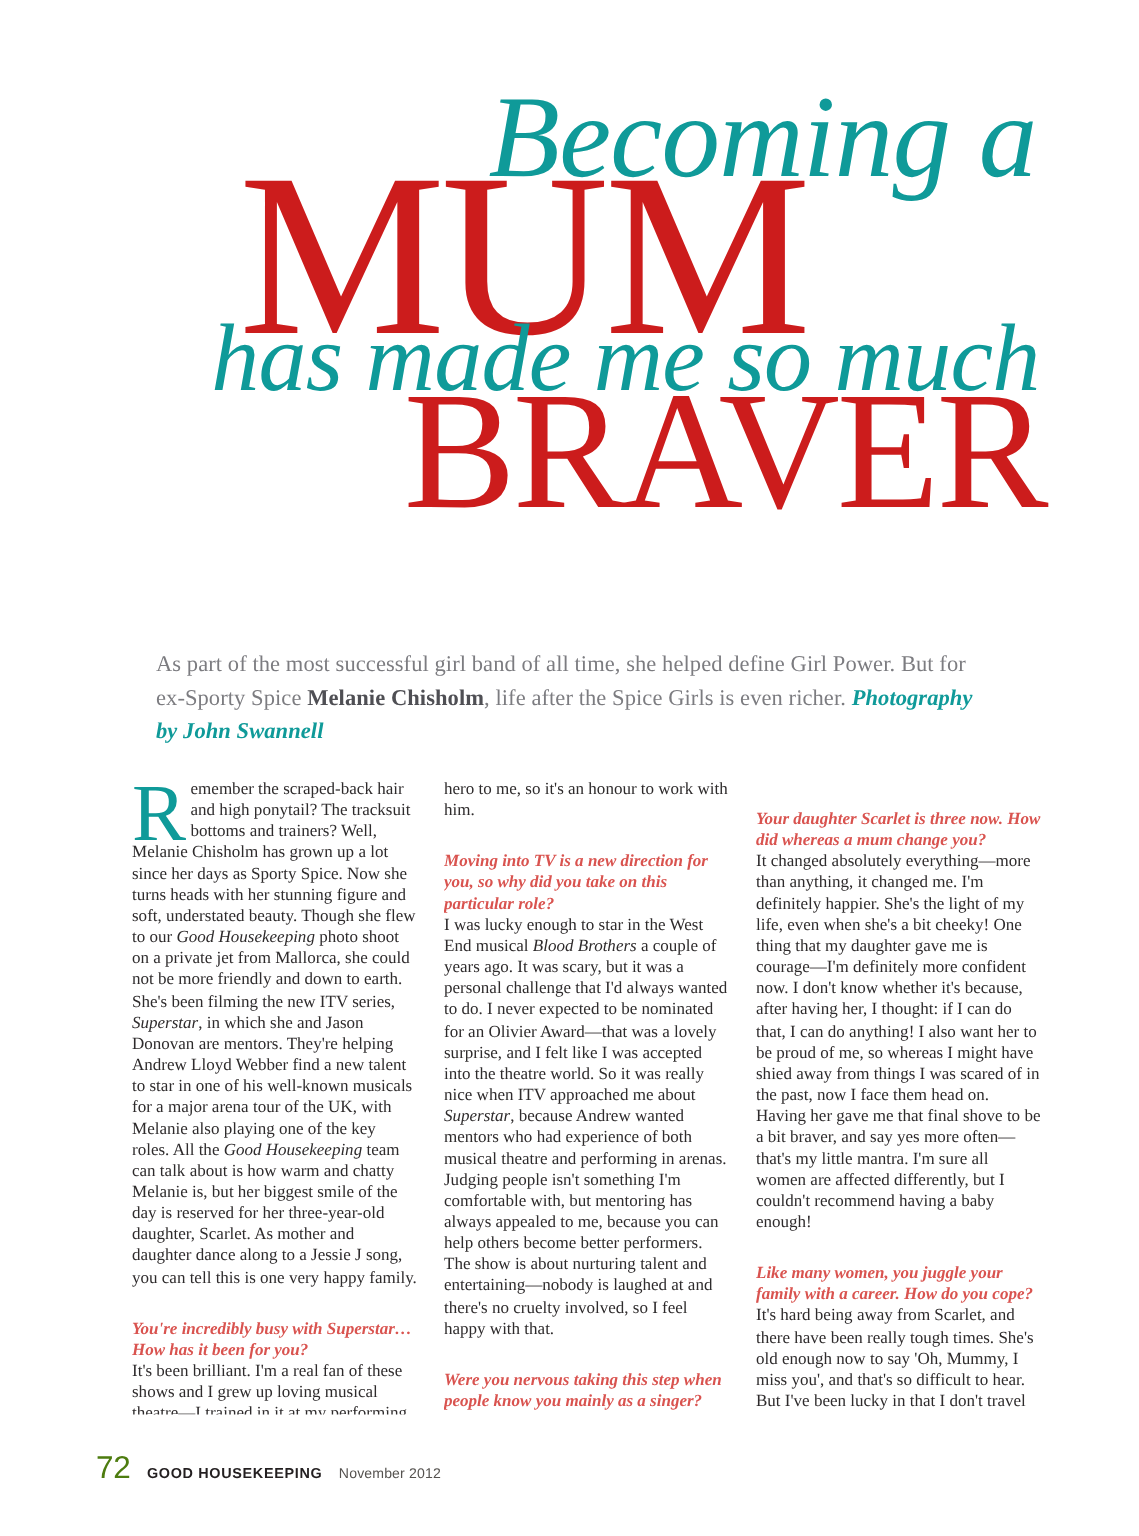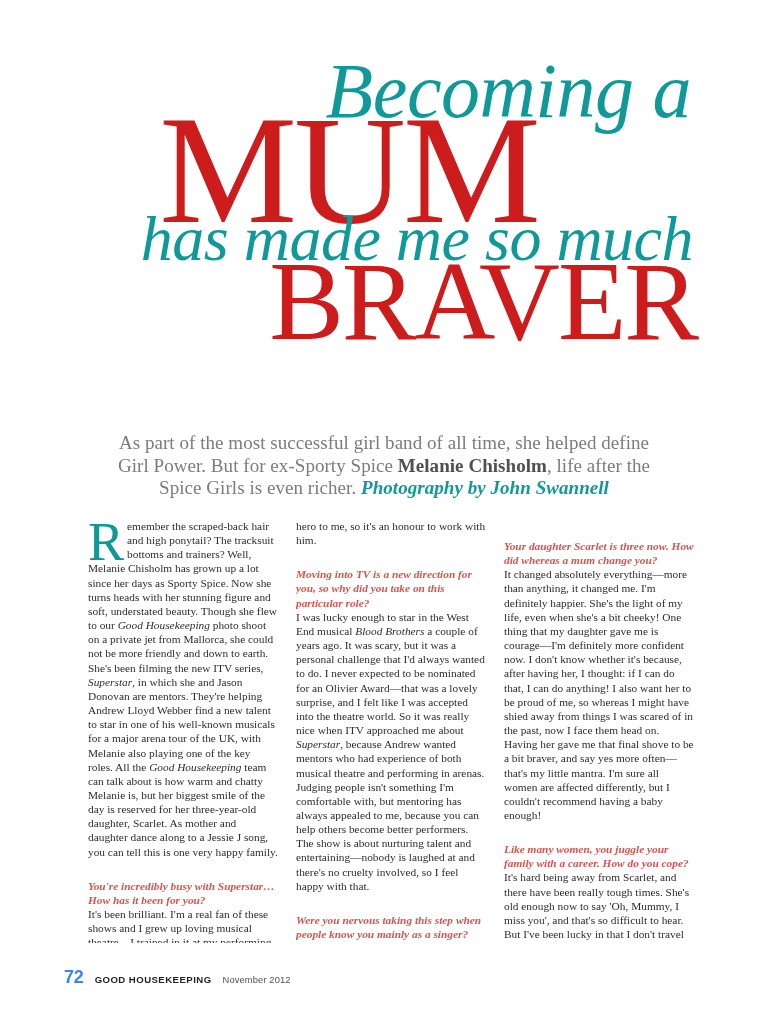--- a/index.html
+++ b/index.html
@@ -79,23 +79,23 @@
     margin-top: -10px;
     letter-spacing: -2px;
   }
 
   
   .standfirst {
     position: absolute;
     left: 104px;
     top: 432px;
     width: 560px;
-    text-align: center;
-    font-family: "Liberation Serif", serif;
-    font-size: 19px;
+    text-align: left;
+    font-family: "Liberation Serif", serif;
+    font-size: 15px;
     line-height: 22.5px;
     color: #7c7c80;
     letter-spacing: 0.05px;
   }
   .standfirst .sf-name {
     color: #4f4f54;
     font-weight: 600;
   }
   .standfirst .sf-credit {
     color: #0f9a99;
@@ -153,23 +153,23 @@
   .footer {
     position: absolute;
     left: 64px;
     top: 967px;
     display: flex;
     align-items: baseline;
     gap: 11px;
   }
   .folio {
     font-family: "Liberation Sans", sans-serif;
-    font-size: 18px;
-    font-weight: bold;
-    color: #3b82f6;
+    font-size: 21px;
+    font-weight: normal;
+    color: #4d7c0f;
     letter-spacing: -0.2px;
   }
   .mastname {
     font-family: "Liberation Sans", sans-serif;
     font-size: 9.6px;
     font-weight: bold;
     letter-spacing: 0.45px;
     color: #231f20;
   }
   .issue {

